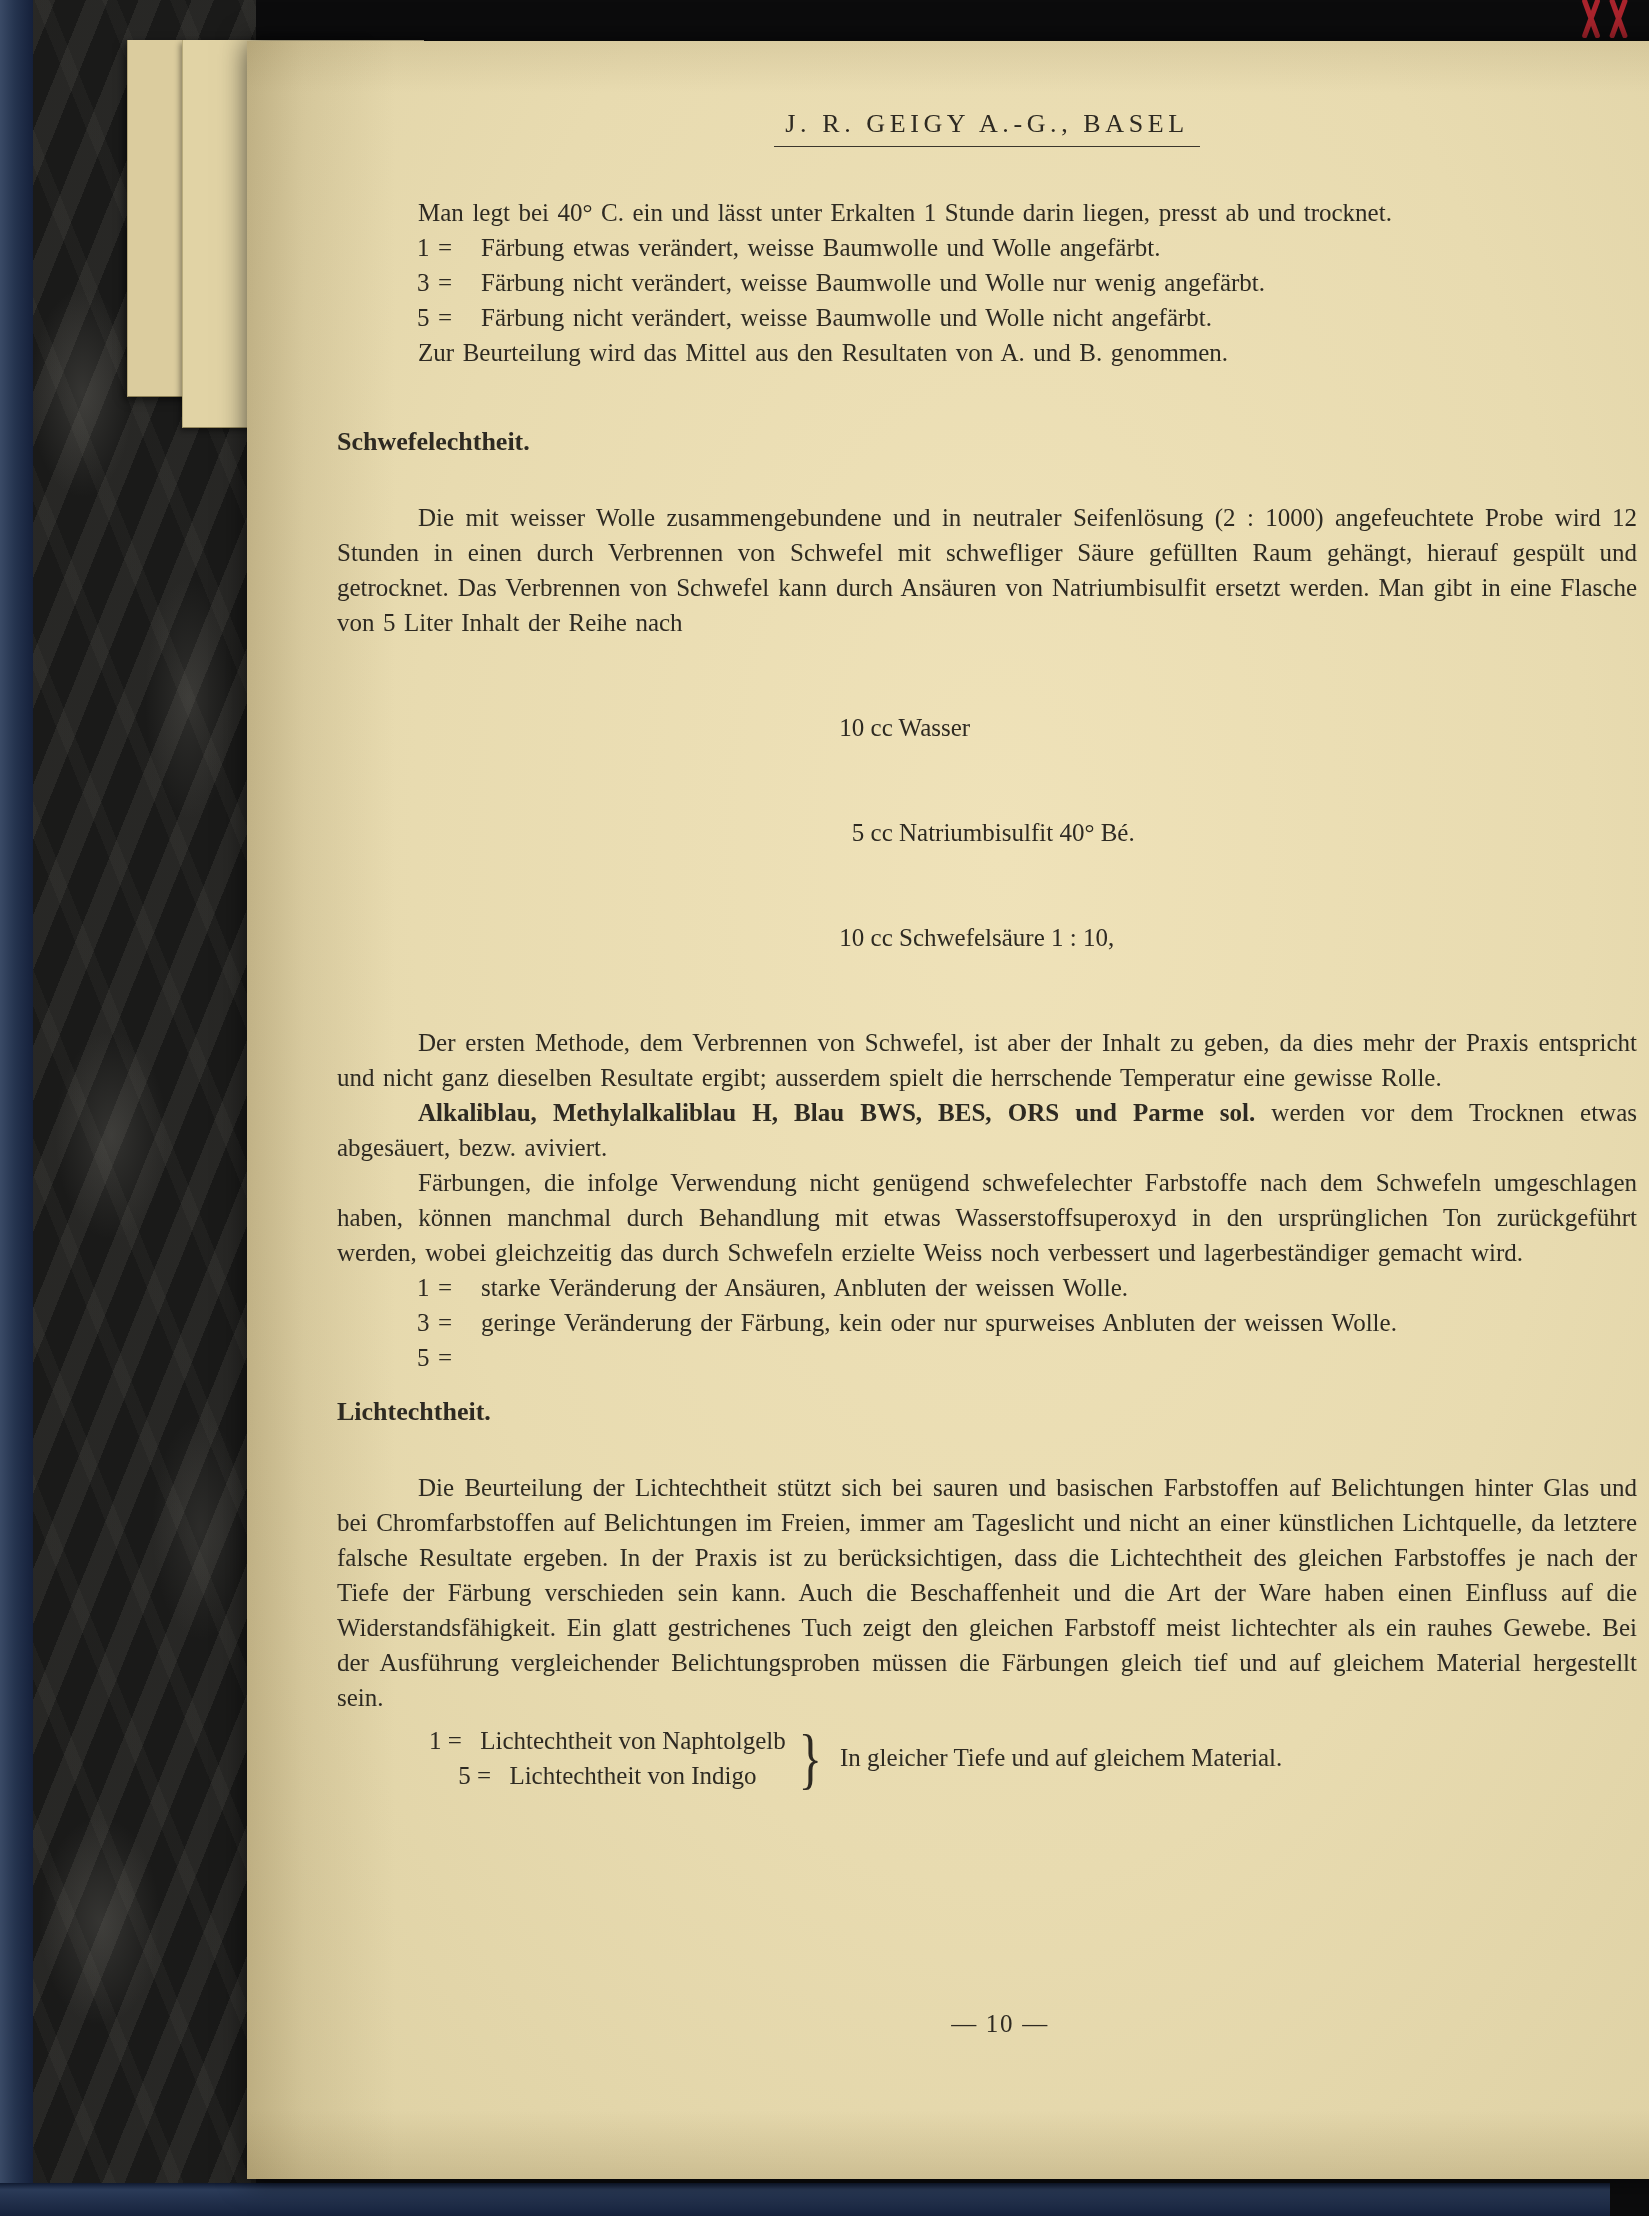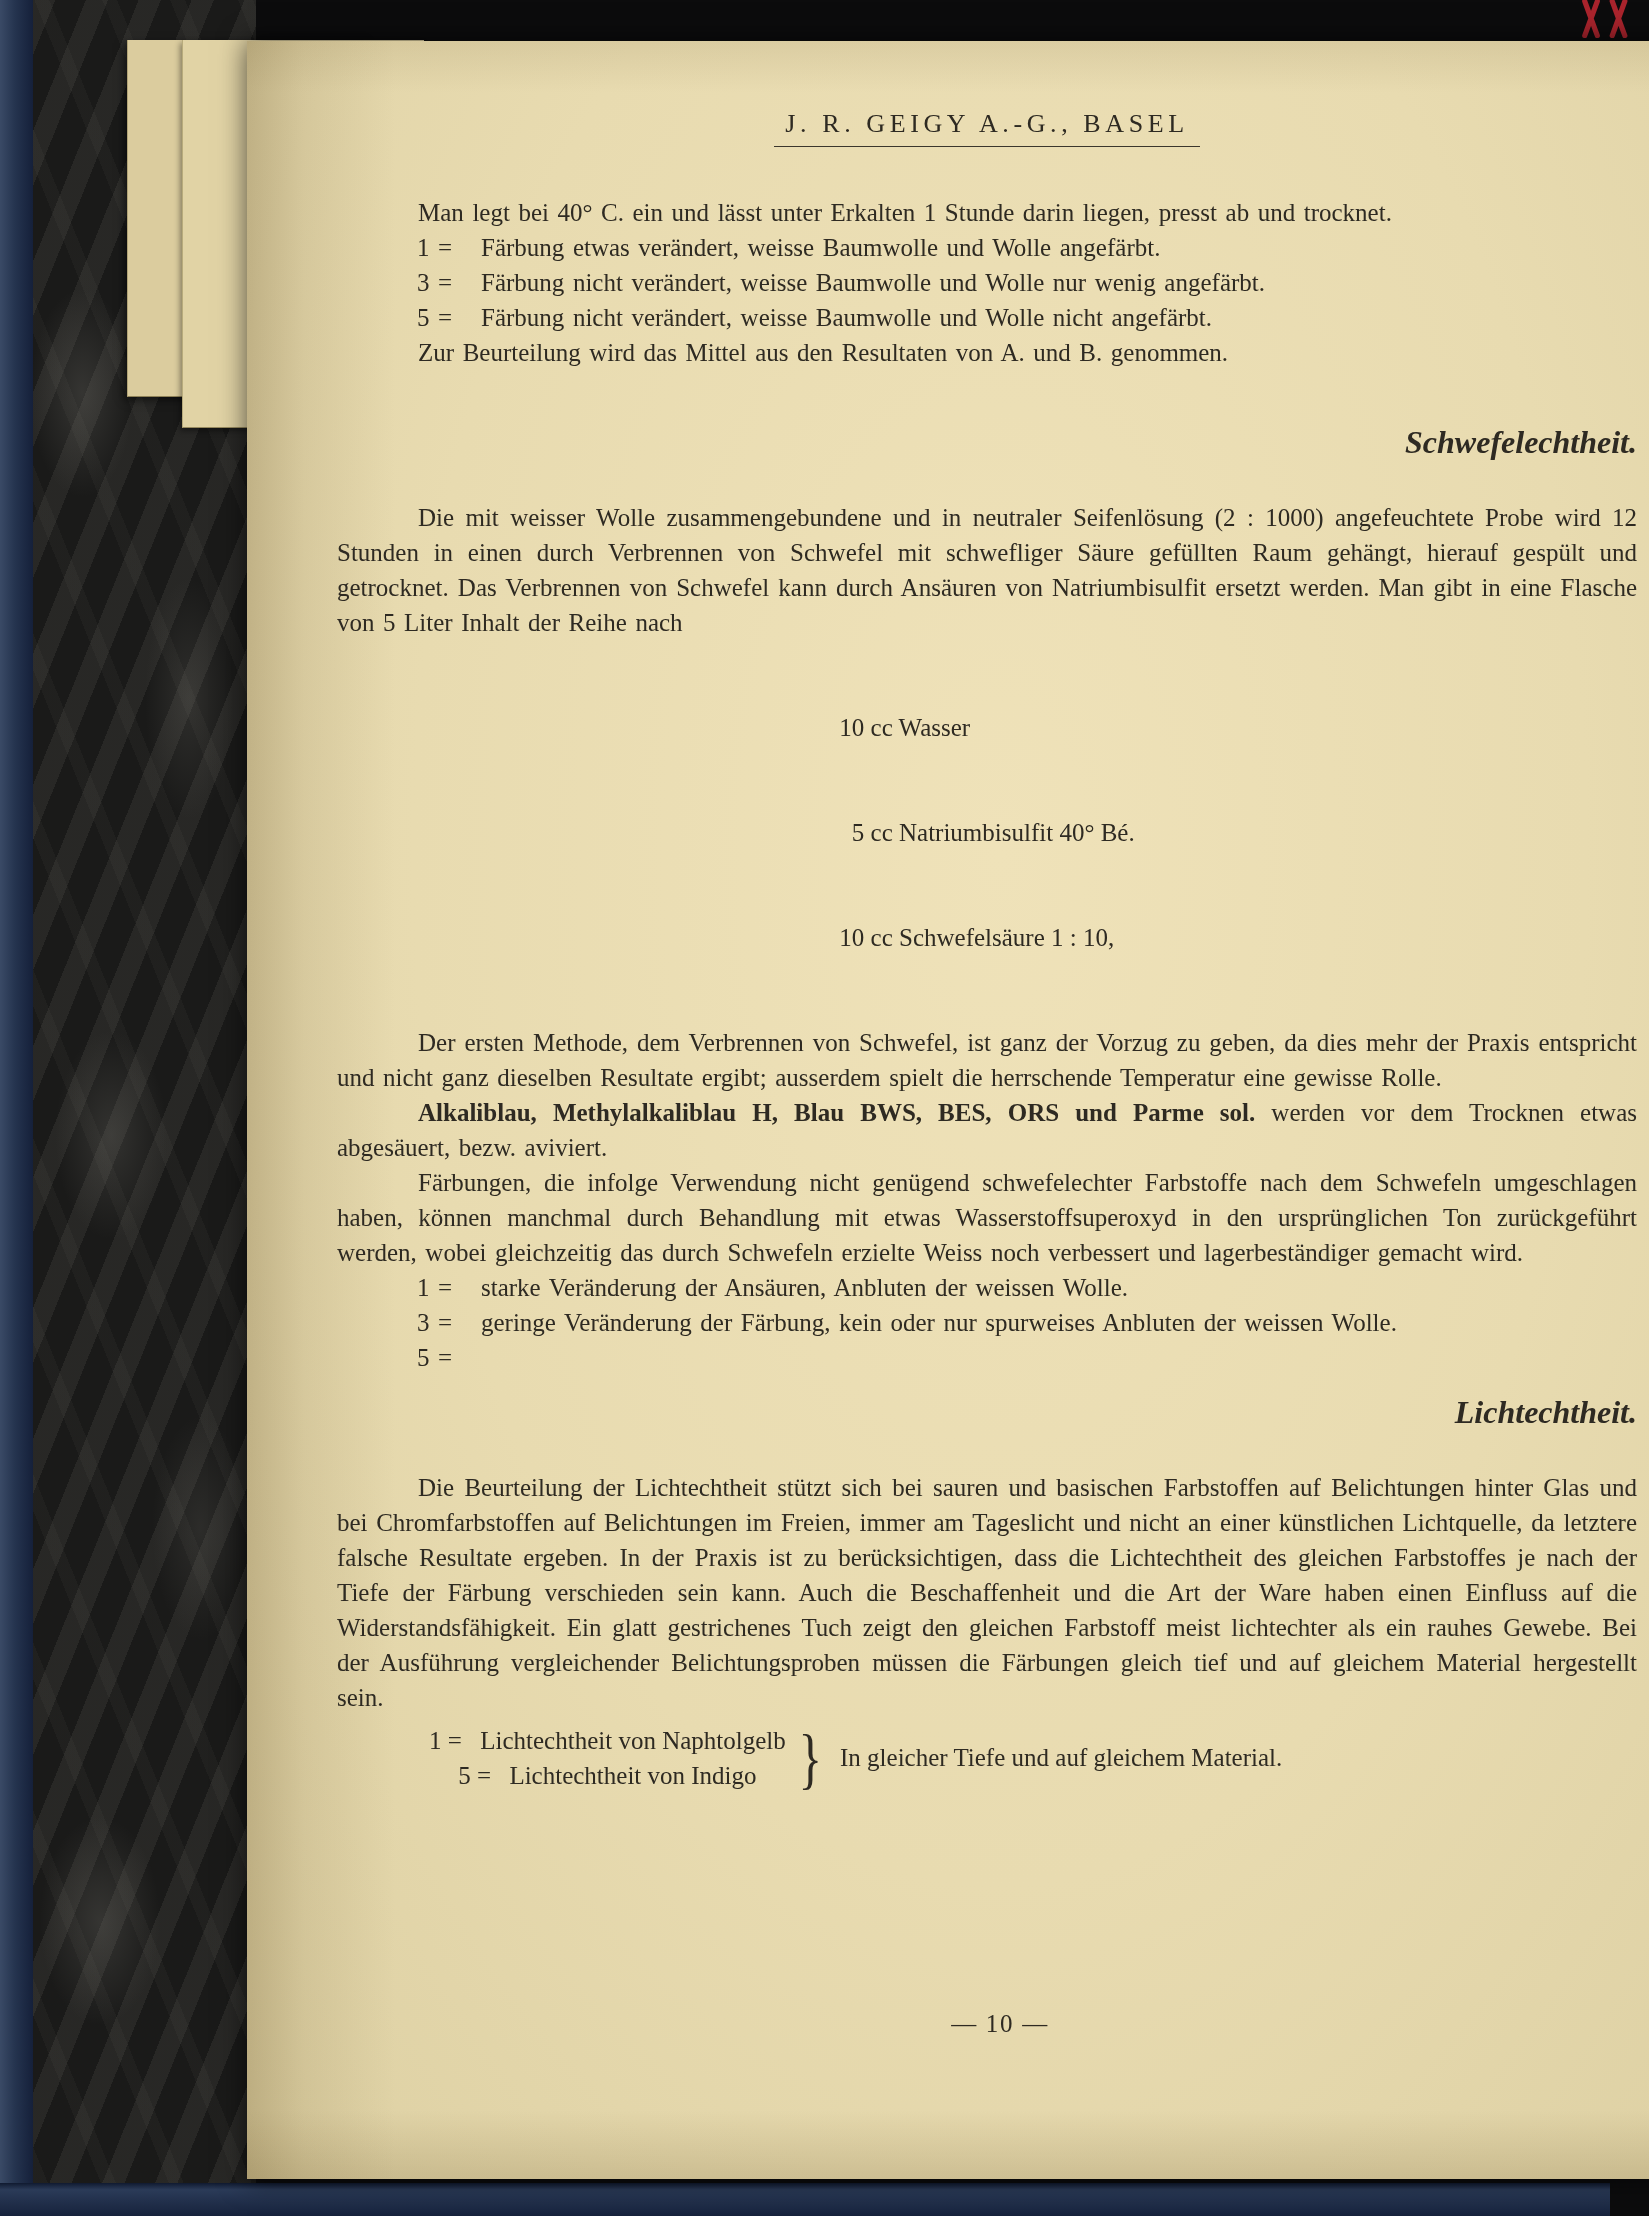--- a/index.html
+++ b/index.html
@@ -87,24 +87,23 @@
     position: relative;
     font-size: 25px; line-height: 35px;
     padding-left: 144px;
     text-align: justify; word-spacing: 2.3px;
   }
   .scale-item .grade {
     position: absolute; left: 80px; top: 0; width: 64px;
   }
 
   .section-heading {
-    text-align: right; font-weight: bold;
-    font-size: 32px; line-height: 34px;
+    text-align: left; font-weight: bold;
+    font-size: 26px; line-height: 34px;
     margin: 55px 0 41px 0;
-    font-style: italic;
   }
 
   .recipe {
     width: fit-content; margin: 0 auto;
     font-size: 25px; line-height: 35px;
     text-align: left; white-space: pre;
   }
 
   .light-scale {
     display: flex; align-items: center;
@@ -170,21 +169,21 @@
 
     <h2 class="section-heading">Schwefelechtheit.</h2>
 
     <div>
       <p class="para">Die mit weisser Wolle zusammengebundene und in neutraler Seifenlösung (2 : 1000) angefeuchtete Probe wird 12 Stunden in einen durch Verbrennen von Schwefel mit schwefliger Säure gefüllten Raum gehängt, hierauf gespült und getrocknet. Das Verbrennen von Schwefel kann durch Ansäuren von Natriumbisulfit ersetzt werden.  Man gibt in eine Flasche von 5 Liter Inhalt der Reihe nach</p>
       <div class="recipe">
         <div>10 cc Wasser</div>
         <div>  5 cc Natriumbisulfit 40° Bé.</div>
         <div>10 cc Schwefelsäure 1 : 10,</div>
       </div>
-      <p class="para">Der ersten Methode, dem Verbrennen von Schwefel, ist ganz der Vorzug zu geben, da dies mehr der Praxis entspricht und nicht ganz dieselben Resultate ergibt; ausserdem spielt die herrschende Temperatur eine gewisse Rolle.</p>
+      <p class="para">Der ersten Methode, dem Verbrennen von Schwefel, ist aber der Inhalt zu geben, da dies mehr der Praxis entspricht und nicht ganz dieselben Resultate ergibt; ausserdem spielt die herrschende Temperatur eine gewisse Rolle.</p>
       <p class="para"><b>Alkaliblau, Methylalkaliblau H, Blau BWS, BES, ORS und Parme sol.</b><span> werden vor dem Trocknen etwas abgesäuert, bezw. aviviert.</span></p>
       <p class="para">Färbungen, die infolge Verwendung nicht genügend schwefelechter Farbstoffe nach dem Schwefeln umgeschlagen haben, können manchmal durch Behandlung mit etwas Wasserstoffsuperoxyd in den ursprünglichen Ton zurückgeführt werden, wobei gleichzeitig das durch Schwefeln erzielte Weiss noch verbessert und lagerbeständiger gemacht wird.</p>
       <div class="scale-item">
         <span class="grade">1 =</span>
         <span>starke Veränderung der Ansäuren, Anbluten der weissen Wolle.</span>
       </div>
       <div class="scale-item">
         <span class="grade">3 =</span>
         <span>geringe Veränderung der Färbung, kein oder nur spurweises Anbluten der weissen Wolle.</span>
       </div>

